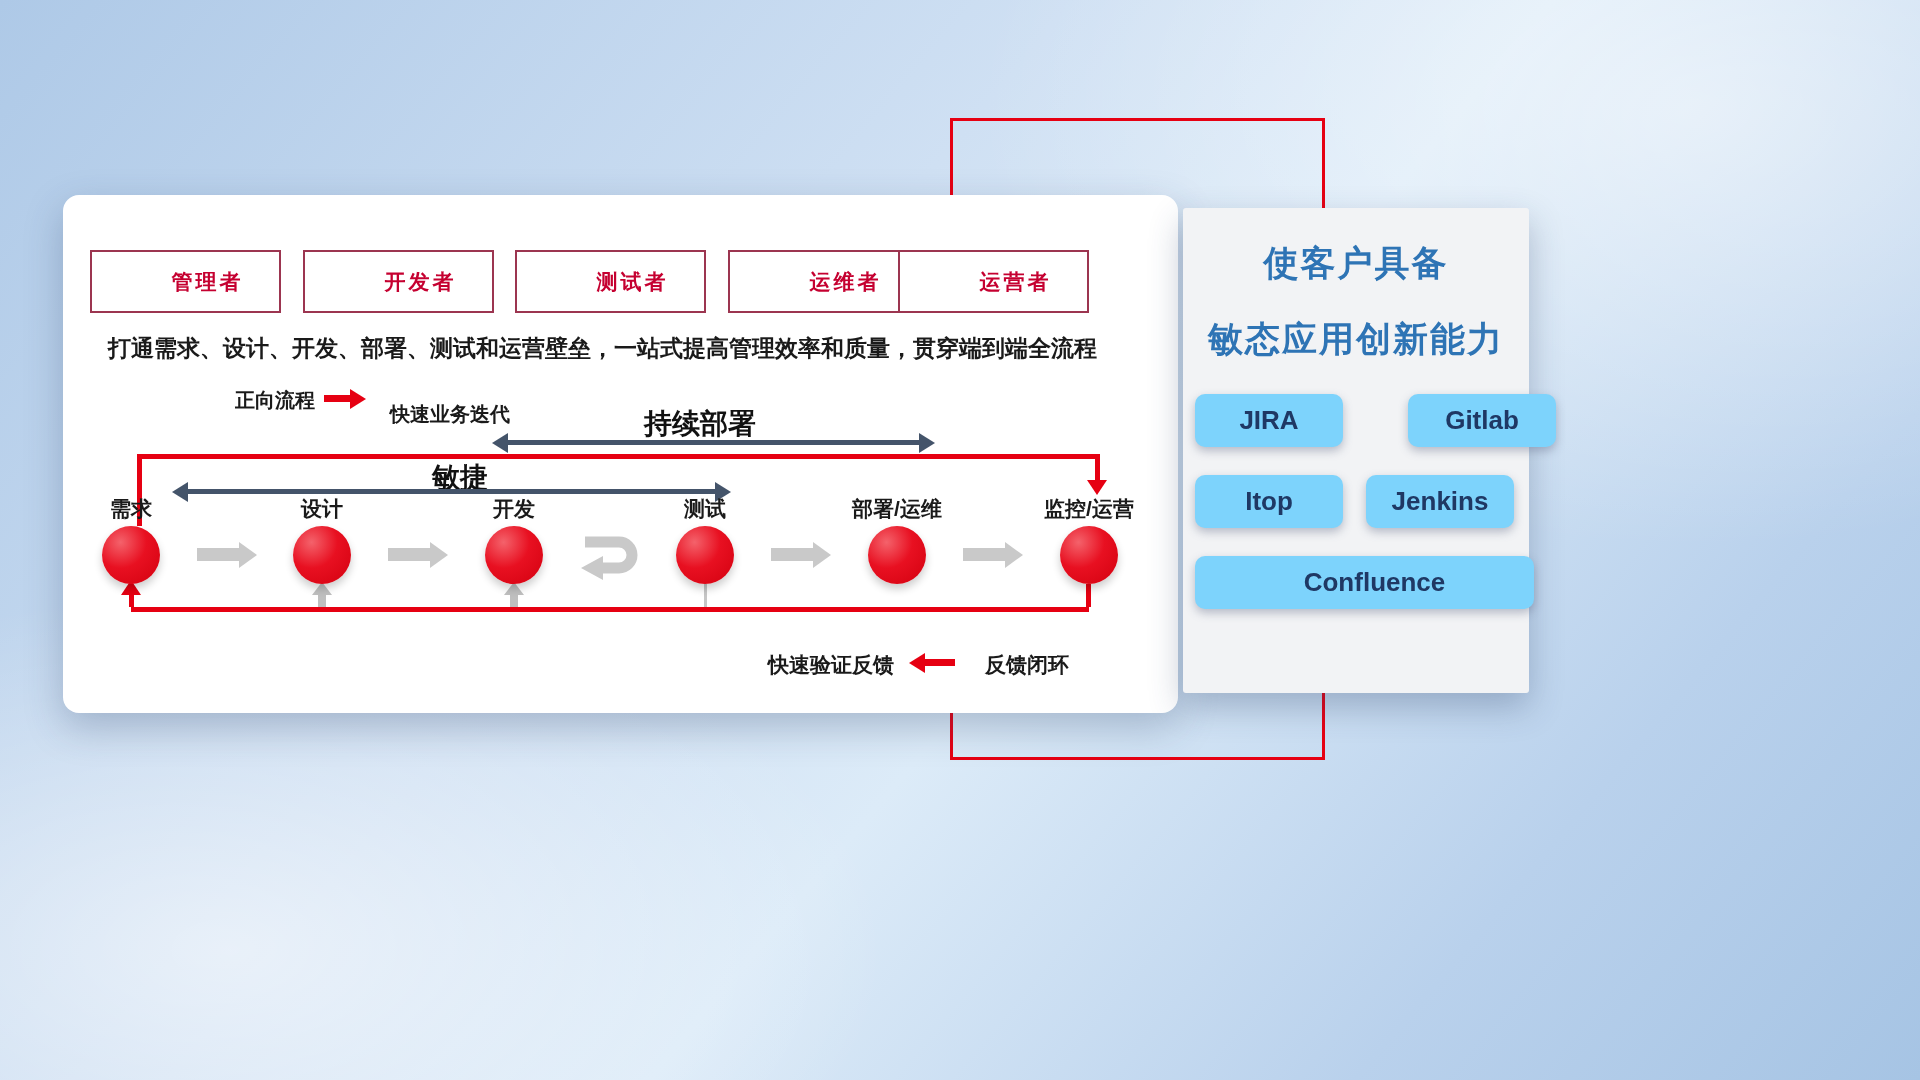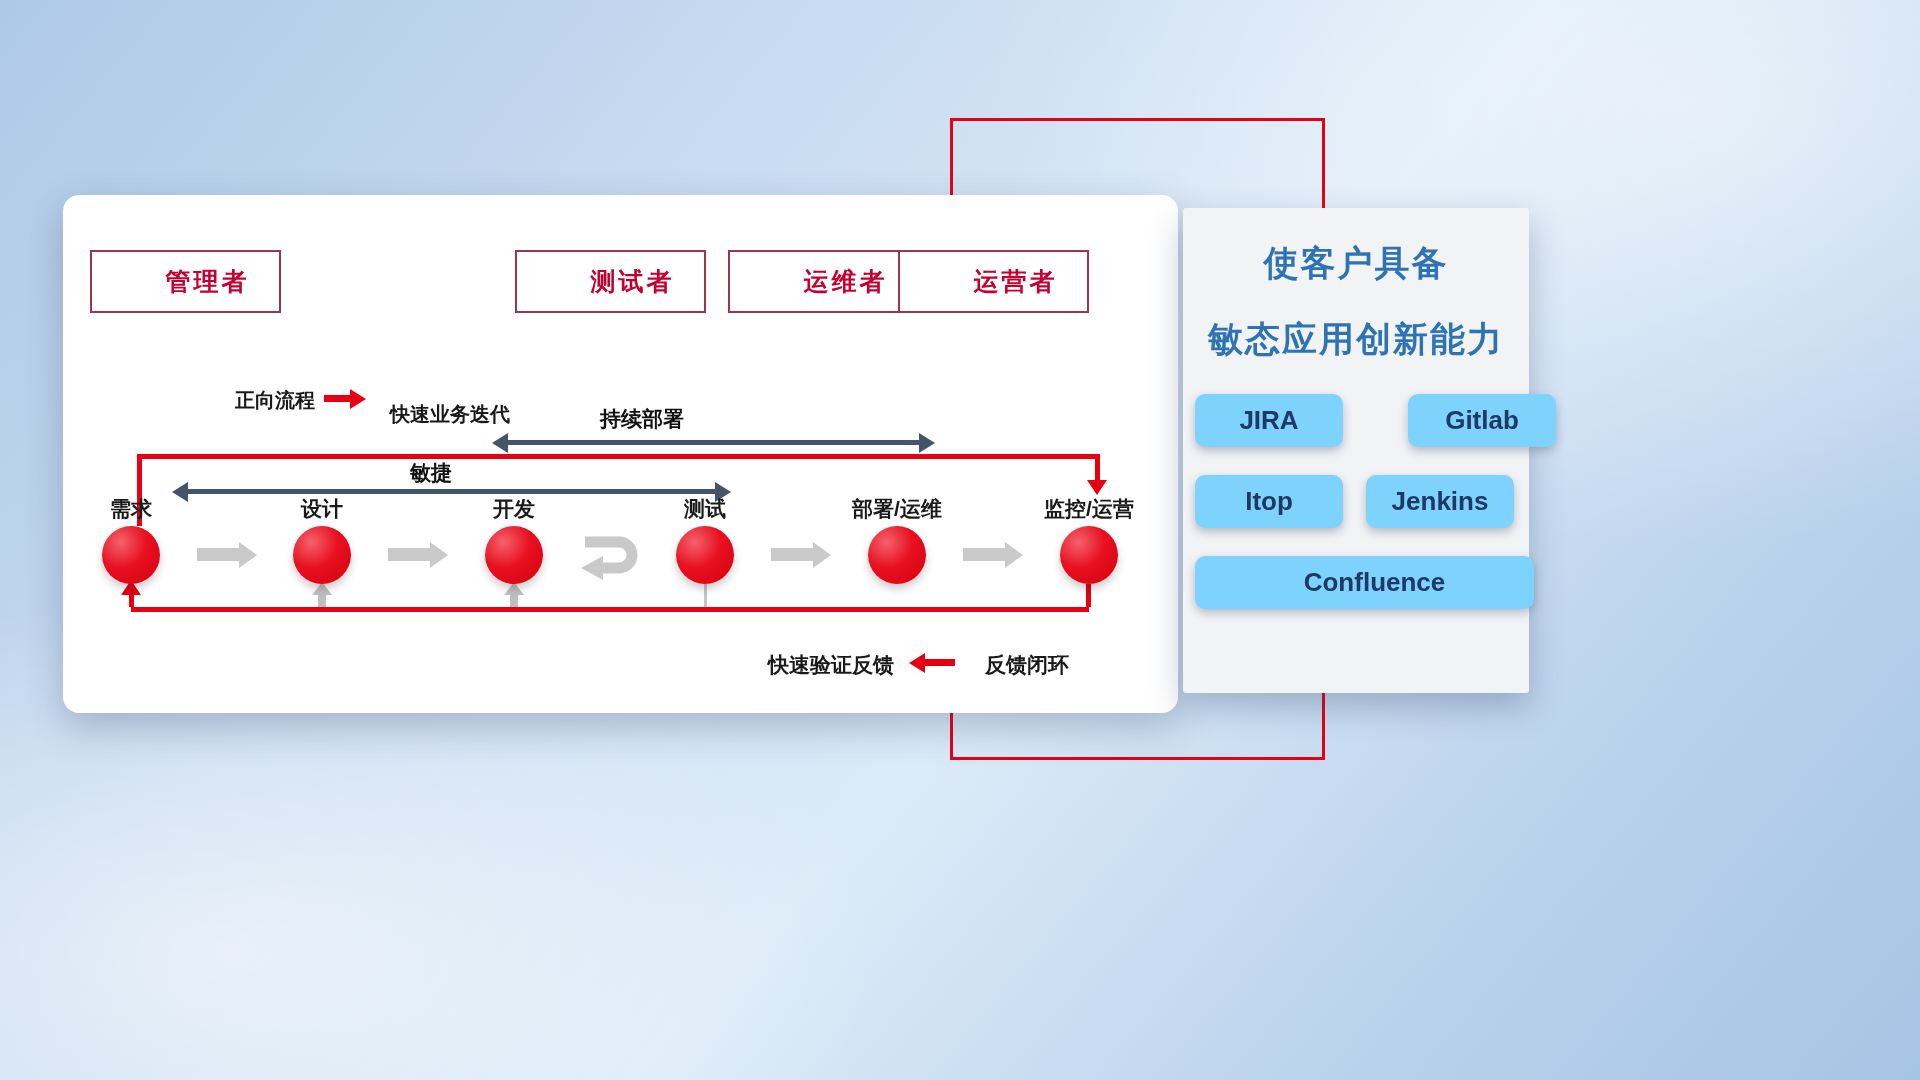--- a/index.html
+++ b/index.html
@@ -5,35 +5,35 @@
   html,body{margin:0;padding:0;}
   body{width:1920px;height:1080px;font-family:"Liberation Sans",sans-serif;overflow:hidden;}
   .stage{position:relative;width:1920px;height:1080px;overflow:hidden;
     background:
       radial-gradient(1100px 600px at 12% 88%, rgba(255,255,255,.55), rgba(255,255,255,0) 60%),
       radial-gradient(1300px 800px at 88% 10%, rgba(255,255,255,.50), rgba(255,255,255,0) 55%),
       linear-gradient(130deg,#aec9e7 0%,#cfe0f3 38%,#dcebf8 55%,#b9d1ec 80%,#a6c4e4 100%);}
   .red-frame{position:absolute;left:950px;top:118px;width:375px;height:642px;border:3px solid #e60012;box-sizing:border-box;z-index:1;}
   .panel{position:absolute;left:63px;top:195px;width:1115px;height:518px;background:#fff;border-radius:16px;box-shadow:0 14px 38px rgba(40,60,100,.28);z-index:2;}
   .role-box{position:absolute;top:55px;width:191px;height:63px;box-sizing:border-box;border:2px solid #9c3550;background:#fff;
-    display:flex;align-items:center;justify-content:center;font-size:25px;font-weight:bold;color:#c50030;letter-spacing:3px;padding-left:44px;}
+    display:flex;align-items:center;justify-content:center;font-size:21px;font-weight:bold;color:#c50030;letter-spacing:3px;padding-left:44px;}
   .desc{position:absolute;left:45px;top:138px;width:1060px;font-size:23px;font-weight:bold;color:#1a1a1a;}
   .lgd-text{position:absolute;font-size:20px;font-weight:bold;color:#1a1a1a;white-space:nowrap;}
   .arrow-right-red{position:absolute;width:26px;height:7px;background:#e60012;}
   .arrow-right-red::after{content:"";position:absolute;left:100%;top:50%;transform:translateY(-50%);
     border-left:16px solid #e60012;border-top:10px solid transparent;border-bottom:10px solid transparent;}
   .arrow-left-red{position:absolute;width:30px;height:7px;background:#e60012;}
   .arrow-left-red::before{content:"";position:absolute;right:100%;top:50%;transform:translateY(-50%);
     border-right:16px solid #e60012;border-top:10px solid transparent;border-bottom:10px solid transparent;}
   .span-arrow{position:absolute;height:5px;background:#44546a;}
   .span-arrow::before{content:"";position:absolute;right:100%;top:50%;transform:translateY(-50%);
     border-right:16px solid #44546a;border-top:10px solid transparent;border-bottom:10px solid transparent;}
   .span-arrow::after{content:"";position:absolute;left:100%;top:50%;transform:translateY(-50%);
     border-left:16px solid #44546a;border-top:10px solid transparent;border-bottom:10px solid transparent;}
-  .span-label{position:absolute;font-size:21px;font-weight:bold;color:#111;text-align:left;}
+  .span-label{position:absolute;font-size:28px;font-weight:bold;color:#111;text-align:center;}
   .redline{position:absolute;background:#e60012;}
   .red-head-down{position:absolute;width:0;height:0;border-left:10px solid transparent;border-right:10px solid transparent;border-top:15px solid #e60012;}
   .red-head-up{position:absolute;width:0;height:0;border-left:10px solid transparent;border-right:10px solid transparent;border-bottom:15px solid #e60012;}
   .stage-label{position:absolute;top:300px;width:150px;text-align:center;font-size:21px;font-weight:bold;color:#1a1a1a;z-index:4;}
   .node{position:absolute;top:331px;width:58px;height:58px;border-radius:50%;z-index:3;
     background:radial-gradient(circle at 32% 28%, #f4626b 0%, #e81021 45%, #d3000f 100%);
     box-shadow:0 5px 8px rgba(0,0,0,.20);}
   .flow-arrow{position:absolute;top:353px;width:42px;height:13px;background:#c9c9c9;}
   .flow-arrow::after{content:"";position:absolute;left:100%;top:50%;transform:translateY(-50%);
     border-left:18px solid #c9c9c9;border-top:13px solid transparent;border-bottom:13px solid transparent;}
@@ -52,30 +52,34 @@
 
 <div class="stage">
 
   <div class="red-frame"></div>
 
   <div class="panel">
 
     <div class="role-box" style="left:27px;">
         <span>管理者</span>
       </div>
+    <div class="role-box" style="left:240px;">
+        <span>开发者</span>
+      </div>
     <div class="role-box" style="left:452px;">
         <span>测试者</span>
       </div>
     <div class="role-box" style="left:665px;">
         <span>运维者</span>
       </div>
     <div class="role-box" style="left:835px;">
         <span>运营者</span>
       </div>
 
+    <div class="desc">打通需求、设计、开发、部署、测试和运营壁垒，一站式提高管理效率和质量，贯穿端到端全流程</div>
 
     <span class="lgd-text" style="left:172px;top:192px;">正向流程</span>
     <span class="arrow-right-red" style="left:261px;top:200px;"></span>
     <span class="lgd-text" style="left:309px;top:206px;margin-left:18px;">快速业务迭代</span>
 
     <div class="span-label" style="left:537px;top:210px;width:200px;">持续部署</div>
     <div class="span-arrow" style="left:445px;top:245px;width:411px;"></div>
 
     <div class="span-label" style="left:347px;top:264px;width:100px;">敏捷</div>
     <div class="span-arrow" style="left:125px;top:294px;width:527px;"></div>

